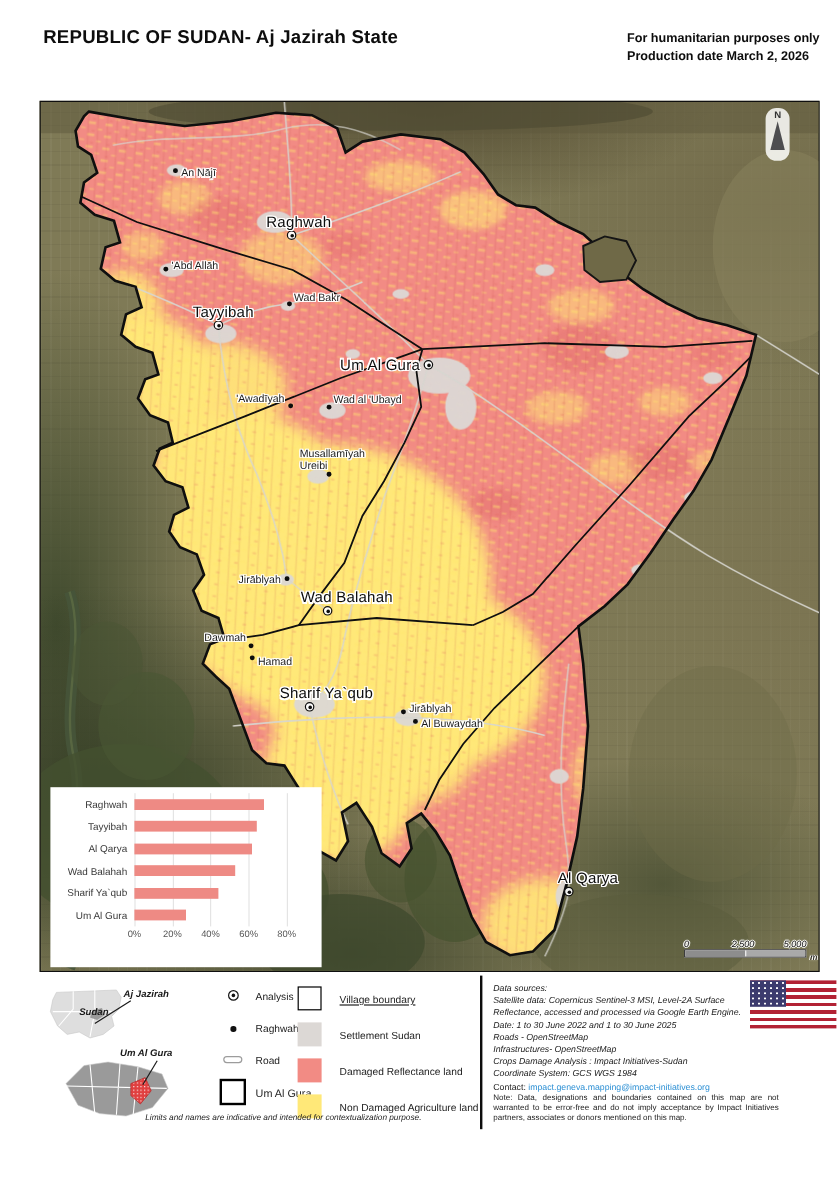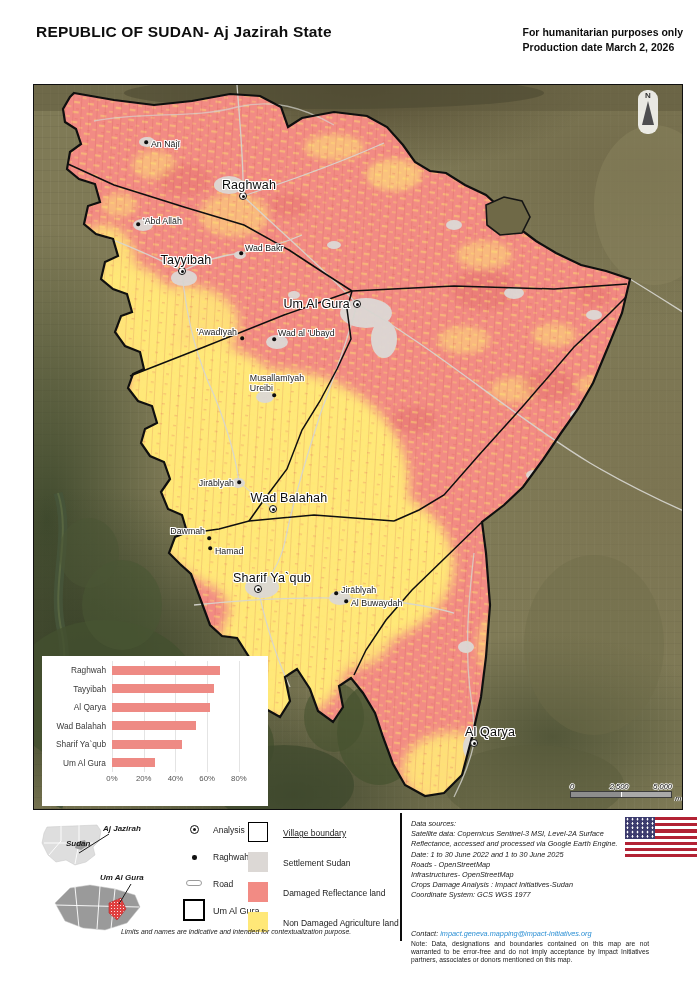--- a/index.html
+++ b/index.html
@@ -84,21 +84,21 @@
   .vill-ic{display:block;width:9px;height:9px;border:1.3px solid #111;border-radius:50%;position:relative;box-sizing:border-box;}
   .vill-ic::after{content:"";position:absolute;left:50%;top:50%;width:3px;height:3px;margin:-1.5px 0 0 -1.5px;border-radius:50%;background:#111;}
   .haml-ic{display:block;width:4.5px;height:4.5px;border-radius:50%;background:#111;}
   .road-ic{display:block;width:16px;height:6px;border:1.6px solid #9c9c9c;border-radius:4px;background:#fff;box-sizing:border-box;}
   .uag-ic{display:block;width:22px;height:22px;border:2.6px solid #000;background:#fff;box-sizing:border-box;}
   .swatch{position:absolute;width:20px;height:20px;box-sizing:border-box;}
   .legend-note{position:absolute;left:88px;top:113px;font-size:6.9px;font-style:italic;color:#222;white-space:nowrap;}
 
   .sources{position:absolute;left:378px;top:4px;width:214px;}
   .src-line{font-size:7.3px;font-style:italic;color:#1a1a1a;line-height:10.2px;}
-  .src-contact{font-size:7.3px;font-style:italic;line-height:10.2px;color:#1a1a1a;margin-top:28px;}
+  .src-contact{font-size:7.3px;line-height:10.2px;color:#1a1a1a;}
   .src-contact a{color:#2b8fd4;text-decoration:none;}
   .src-note{font-size:6.7px;color:#1a1a1a;line-height:8.2px;text-align:justify;margin-top:1px;width:238px;}
 
   .flag{position:absolute;left:625px;top:817px;width:72px;height:40px;
         background:repeating-linear-gradient(180deg,#b22234 0 3.1px,#fff 3.1px 6.2px);}
   .flag-canton{position:absolute;left:0;top:0;width:30px;height:21.5px;background-color:#3c3b6e;
         background-image:radial-gradient(circle, #fff 0.9px, transparent 1.1px);background-size:5px 4.3px;}
 
   
   .footer-bar{position:absolute;left:33px;top:943px;width:650px;height:26px;background:#0d0d0d;
@@ -438,21 +438,21 @@
     <div class="legend-note">Limits and names are indicative and intended for contextualization purpose.</div>
 
     <div class="sources">
       <div class="src-line">Data sources:</div>
       <div class="src-line">Satellite data: Copernicus Sentinel-3 MSI, Level-2A Surface</div>
       <div class="src-line">Reflectance, accessed and processed via Google Earth Engine.</div>
       <div class="src-line">Date:  1 to 30 June 2022 and 1 to 30 June 2025</div>
       <div class="src-line">Roads - OpenStreetMap</div>
       <div class="src-line">Infrastructures- OpenStreetMap</div>
       <div class="src-line">Crops Damage Analysis : Impact Initiatives-Sudan</div>
-      <div class="src-line">Coordinate System: GCS WGS 1977</div>
+      <div class="src-line">Coordinate System: GCS WGS 1984</div>
       <div class="src-contact">
         <span>Contact: </span><a href="#">impact.geneva.mapping@impact-initiatives.org</a>
       </div>
       <div class="src-note">Note: Data, designations and boundaries contained on this map are not warranted to be error-free and do not imply acceptance by Impact Initiatives partners, associates or donors mentioned on this map.</div>
     </div>
   </div>
 
   <div class="flag">
     <div class="flag-canton"></div>
   </div>

